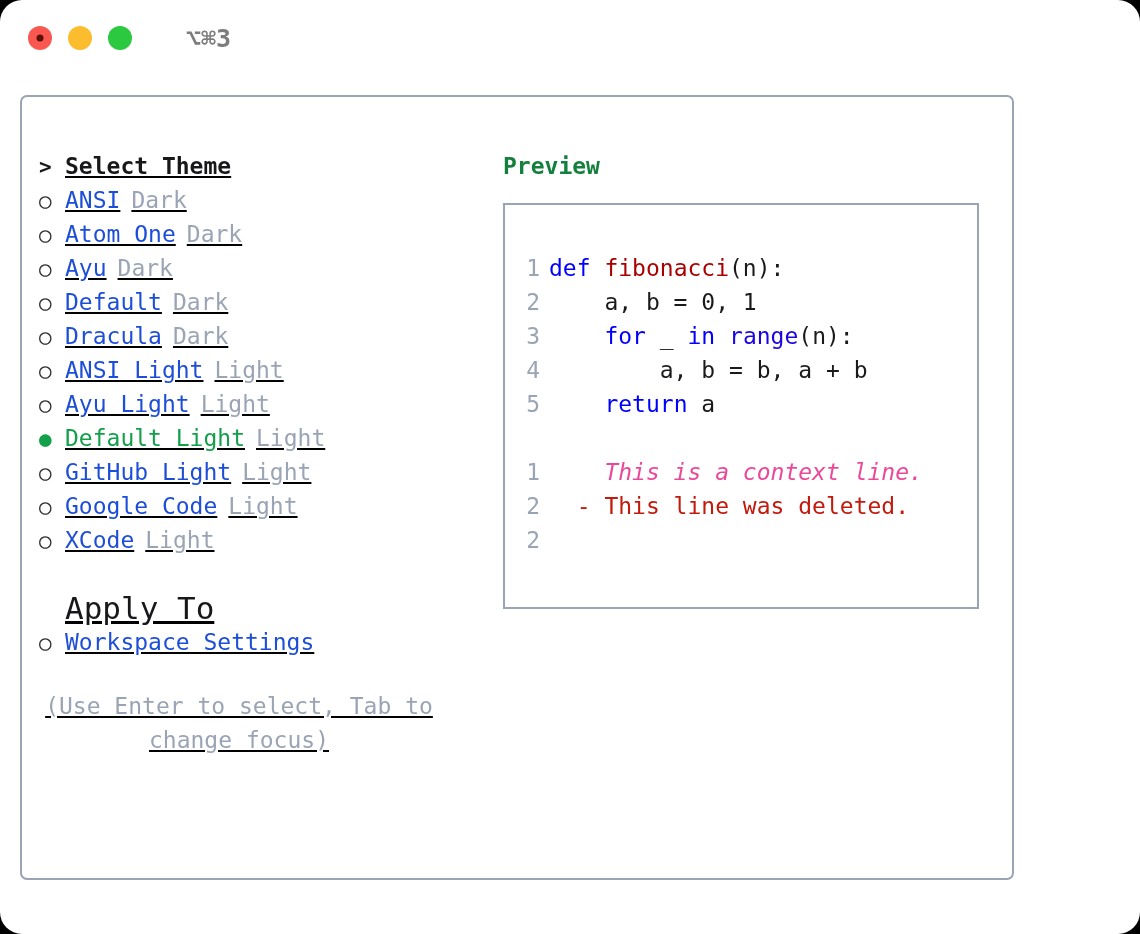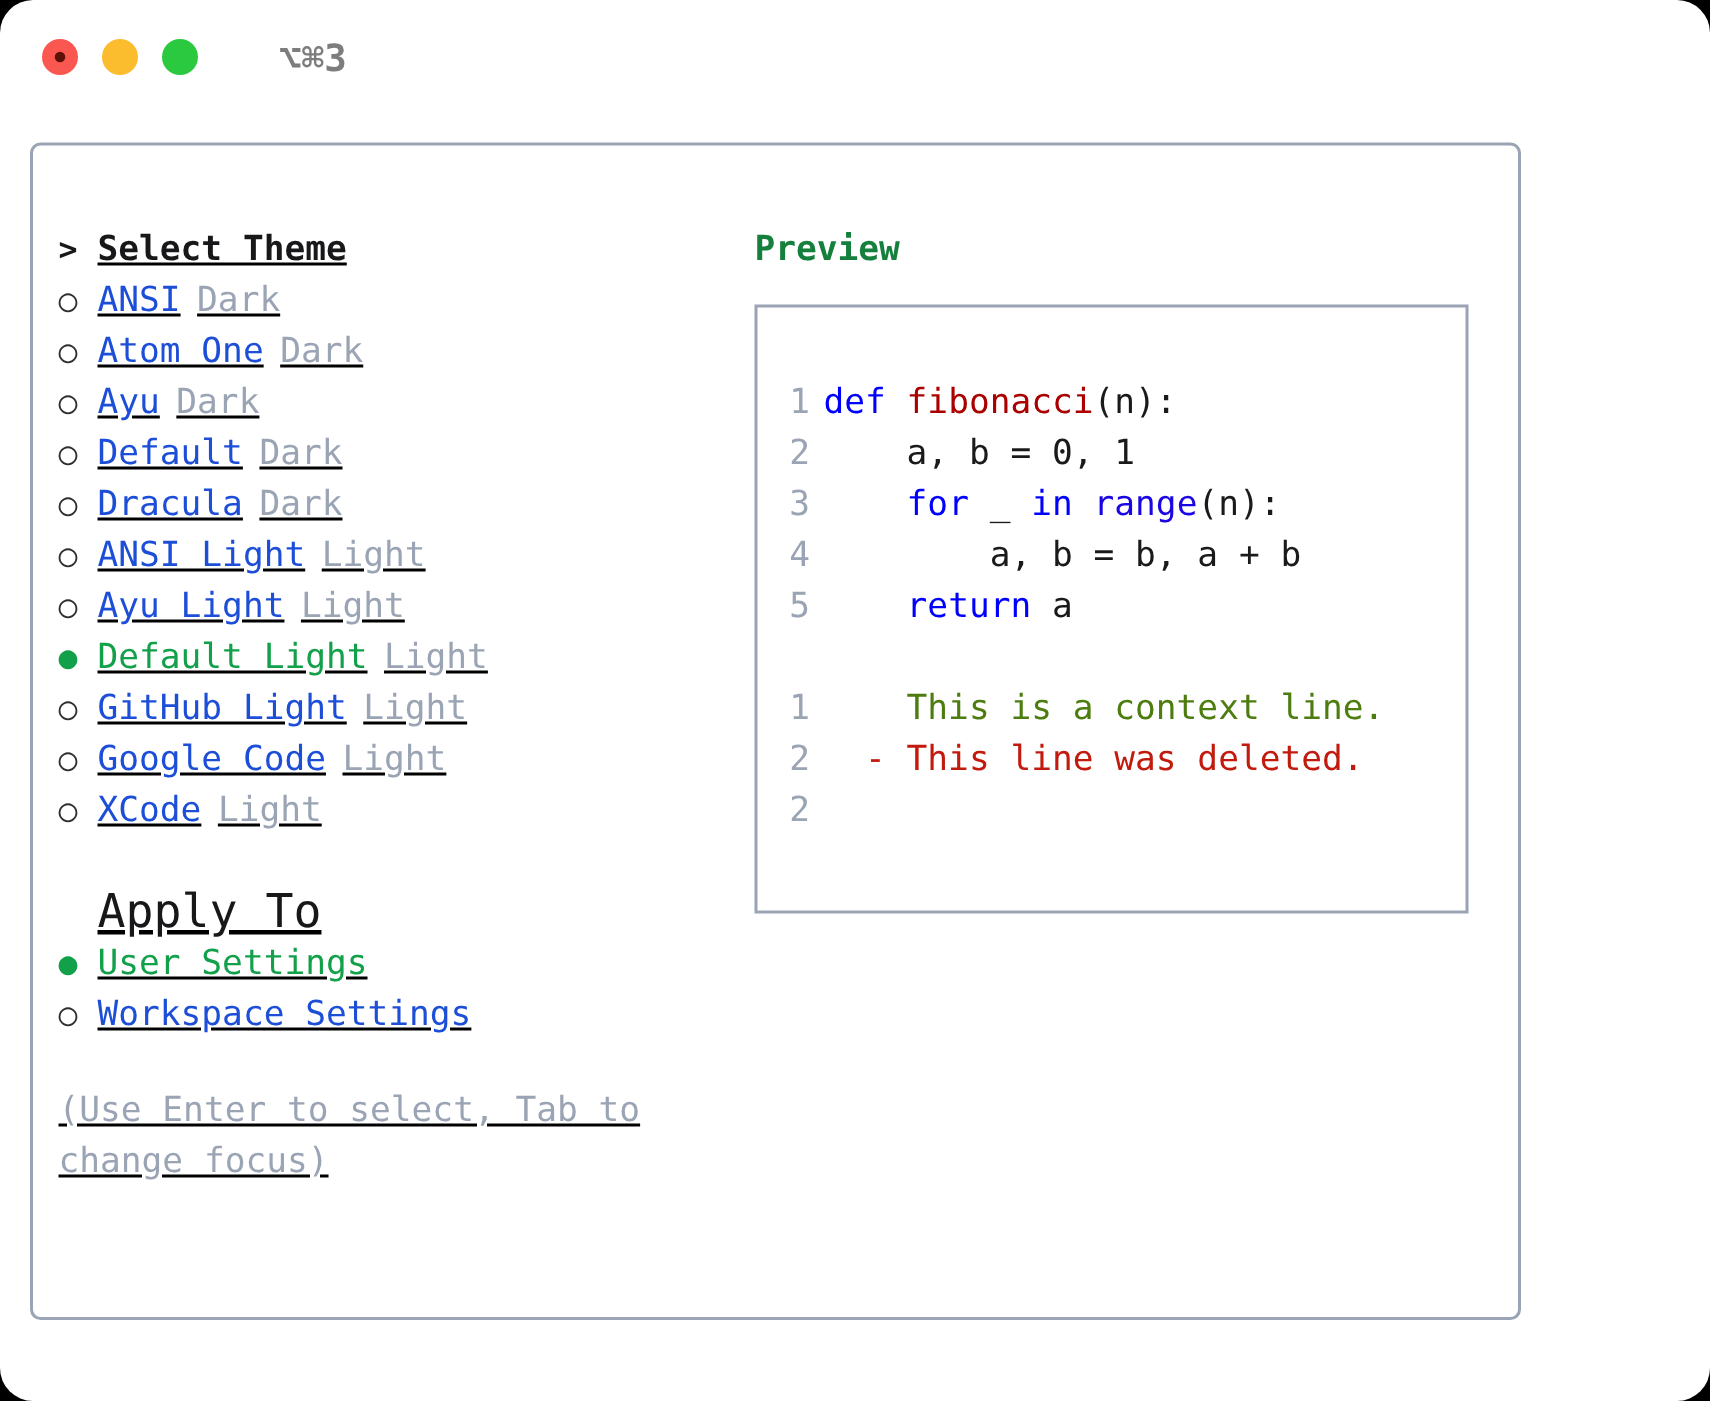--- a/index.html
+++ b/index.html
@@ -133,20 +133,21 @@
     color: #18181b;
     padding-left: 26px;
   }
 
   .hint {
     margin-top: 30px;
     width: 400px;
     font-size: 23px;
     line-height: 34px;
     color: #9aa4b4;
+    text-align: center;
   }
 
   
   .right-col {
     position: absolute;
     left: 481px;
     top: 52px;
     width: 490px;
   }
   .preview-title {
@@ -179,21 +180,21 @@
     box-sizing: border-box;
     flex: 0 0 auto;
   }
   .code-text { white-space: pre; }
   .blank-line { height: 34px; }
 
   .tok-kw   { color: #0000ff; }
   .tok-fn   { color: #aa0000; }
   .tok-bi   { color: #1b06e3; }
   .tok-pl   { color: #1a1a1a; }
-  .diff-ctx { color: #4d7c0f; }
+  .diff-ctx { color: #ec4899; font-style: italic; }
   .diff-del { color: #c21a0d; }
   .diff-add { color: #00bb0a; }
 </style>
 </head>
 <body>
 
 <div class="window">
 
   <div class="titlebar">
     <div class="dot dot-red"></div>
@@ -223,21 +224,20 @@
             <div class="row"><span class="marker">○</span><span class="row-label">GitHub Light</span><span class="row-suffix">Light</span></div>
             <div class="row"><span class="marker">○</span><span class="row-label">Google Code</span><span class="row-suffix">Light</span></div>
             <div class="row"><span class="marker">○</span><span class="row-label">XCode</span><span class="row-suffix">Light</span></div>
           </div>
 
         <div class="spacer-row"></div>
 
         <div class="section-label">Apply To</div>
 
         <div id="apply-list">
-            <div class="row selected"><span class="marker filled">●</span><span class="row-label">User Settings</span></div>
             <div class="row"><span class="marker">○</span><span class="row-label">Workspace Settings</span></div>
           </div>
 
         <div class="hint">(Use Enter to select, Tab to change focus)</div>
       </div>
 
       <div class="right-col">
         <div class="preview-title">Preview</div>
         <div class="preview-box">
           <div id="code-block">

